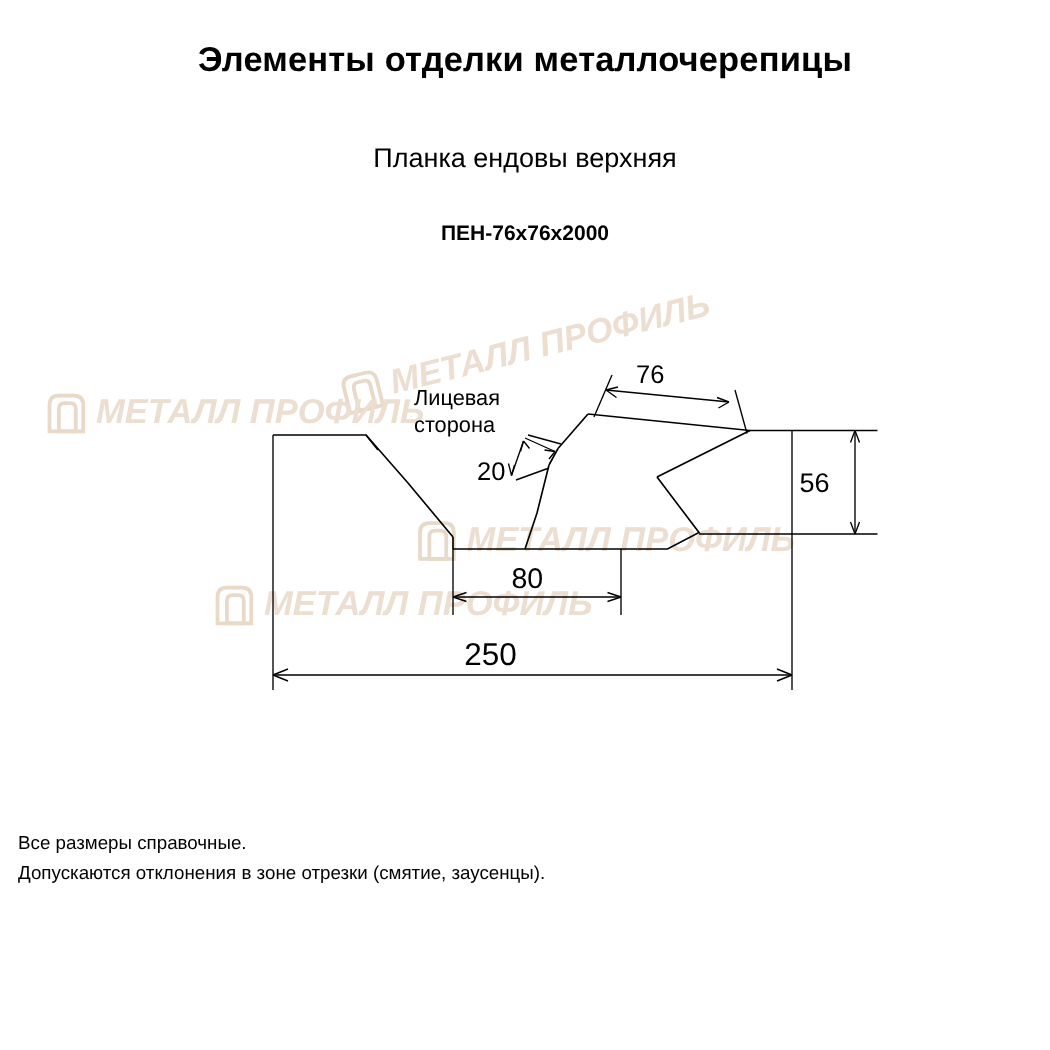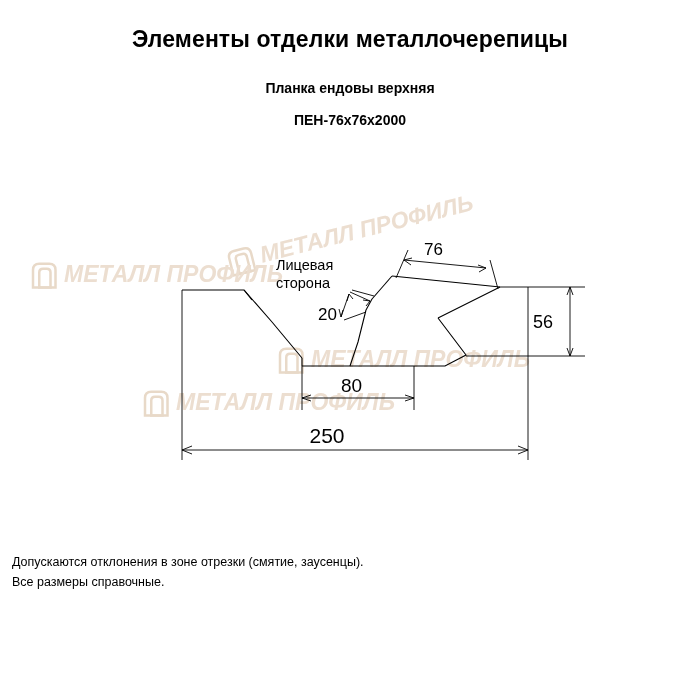--- a/index.html
+++ b/index.html
@@ -24,23 +24,23 @@
     text-align: center;
     padding-top: 26px;
   }
   .main-title {
     font-size: 23px;
     font-weight: bold;
     letter-spacing: 0.1px;
     margin: 0;
   }
   .sub-title {
-    font-size: 14px;
-    font-weight: bold;
-    margin: 2px;
+    font-size: 18px;
+    font-weight: normal;
+    margin: 17px;
     padding-top: 25px;
   }
   .code-title {
     font-size: 14px;
     font-weight: bold;
     margin: 0;
     padding-top: 14px;
   }
   .drawing-wrap {
     position: absolute;
@@ -200,17 +200,17 @@
         <path d="M182 280 L528 280"></path>
         <path d="M182 280 L192 276 M182 280 L192 284"></path>
         <path d="M528 280 L518 276 M528 280 L518 284"></path>
       </g>
       <text x="327" y="273" font-size="21" font-family="Liberation Sans, sans-serif" text-anchor="middle">250</text>
 
     </svg>
   </div>
 
   <div class="footer">
+    <div>Все размеры справочные.</div>
     <div>Допускаются отклонения в зоне отрезки (смятие, заусенцы).</div>
-    <div>Все размеры справочные.</div>
   </div>
 
 </div>
 
 </body></html>

